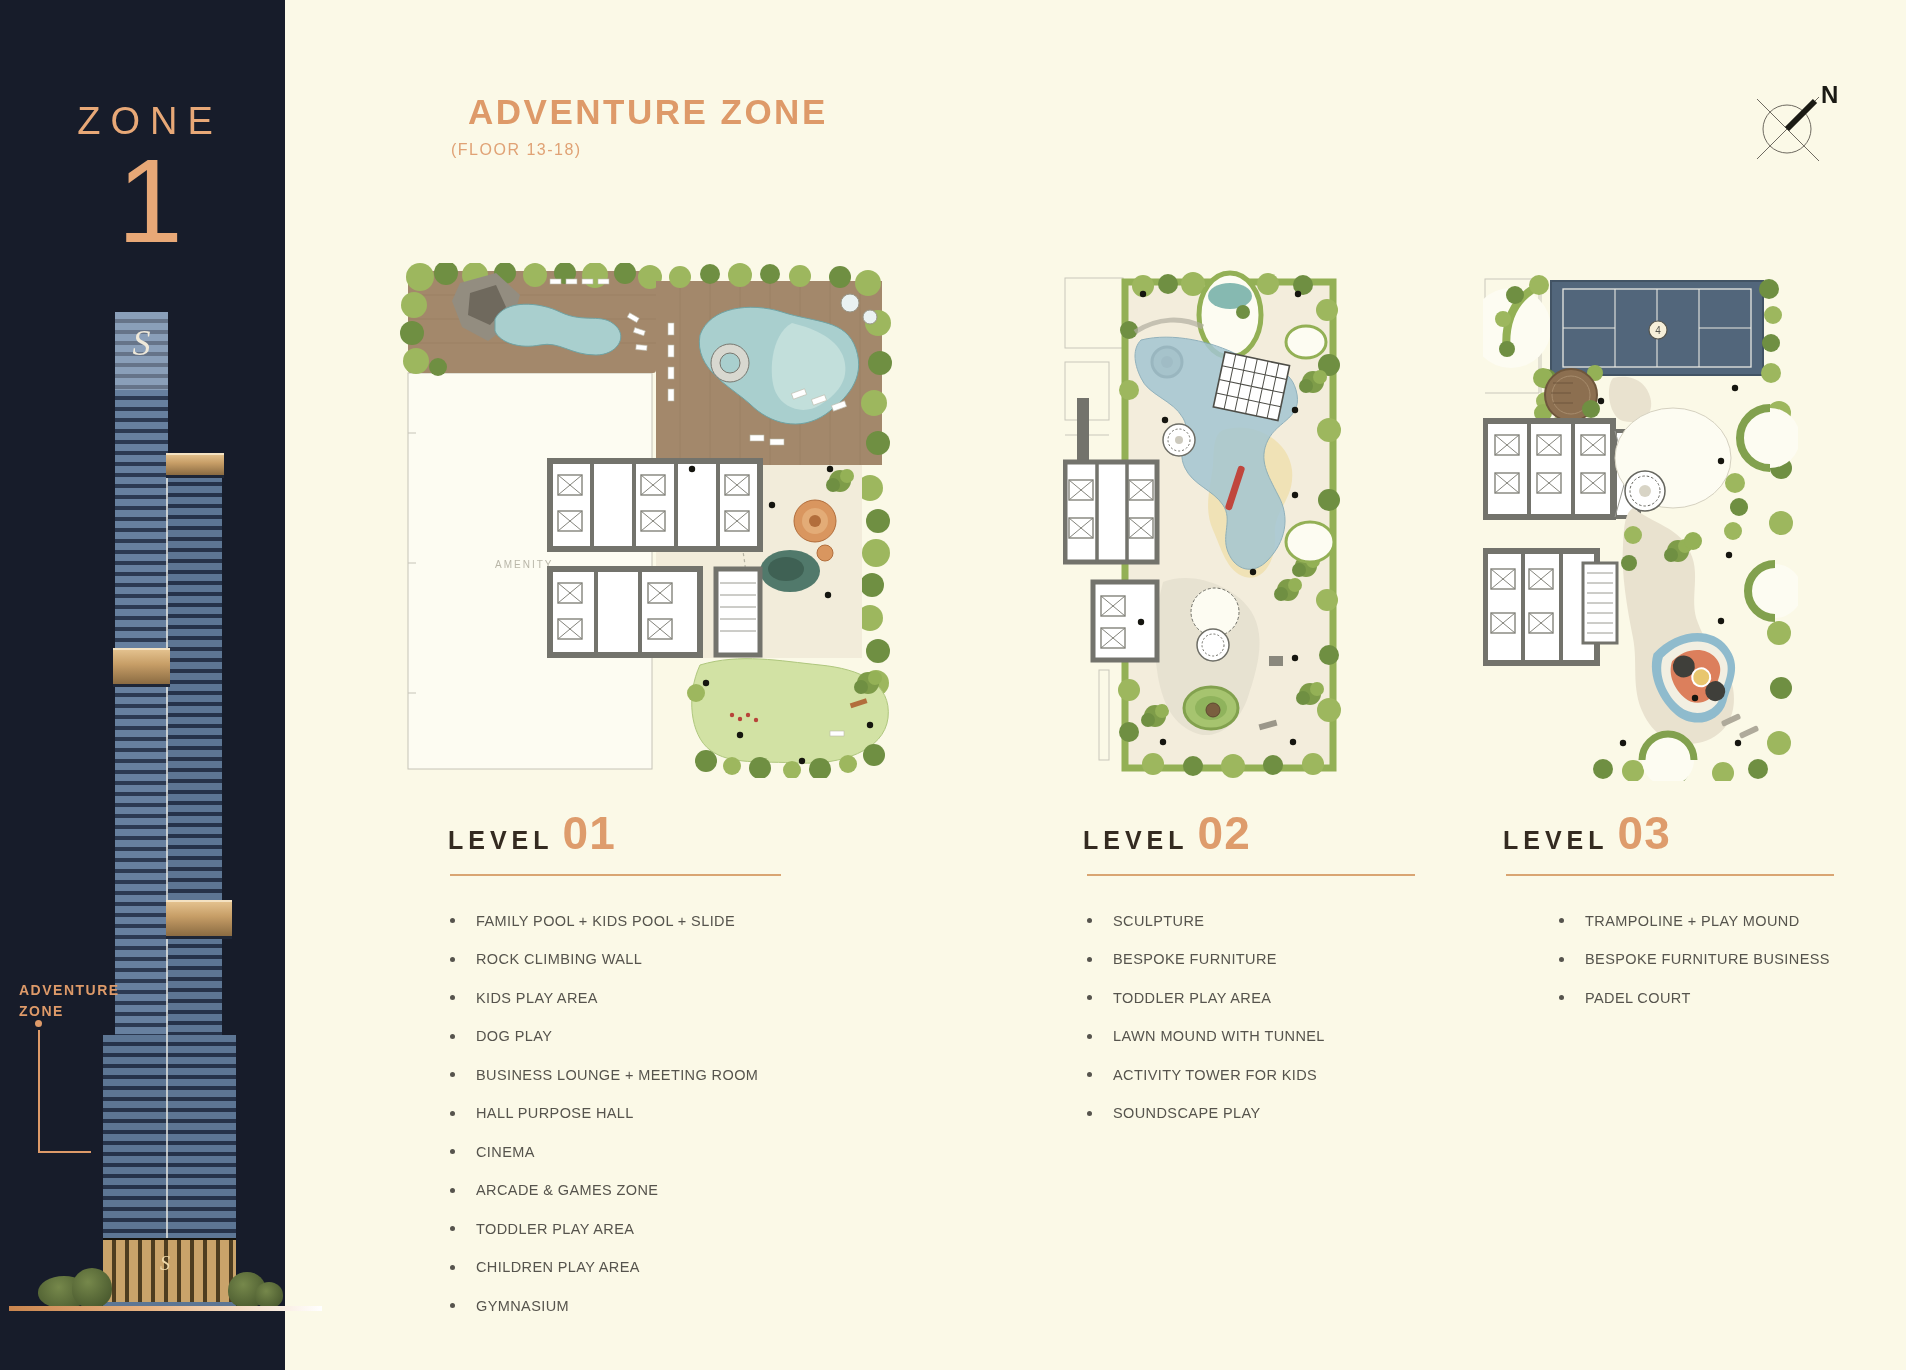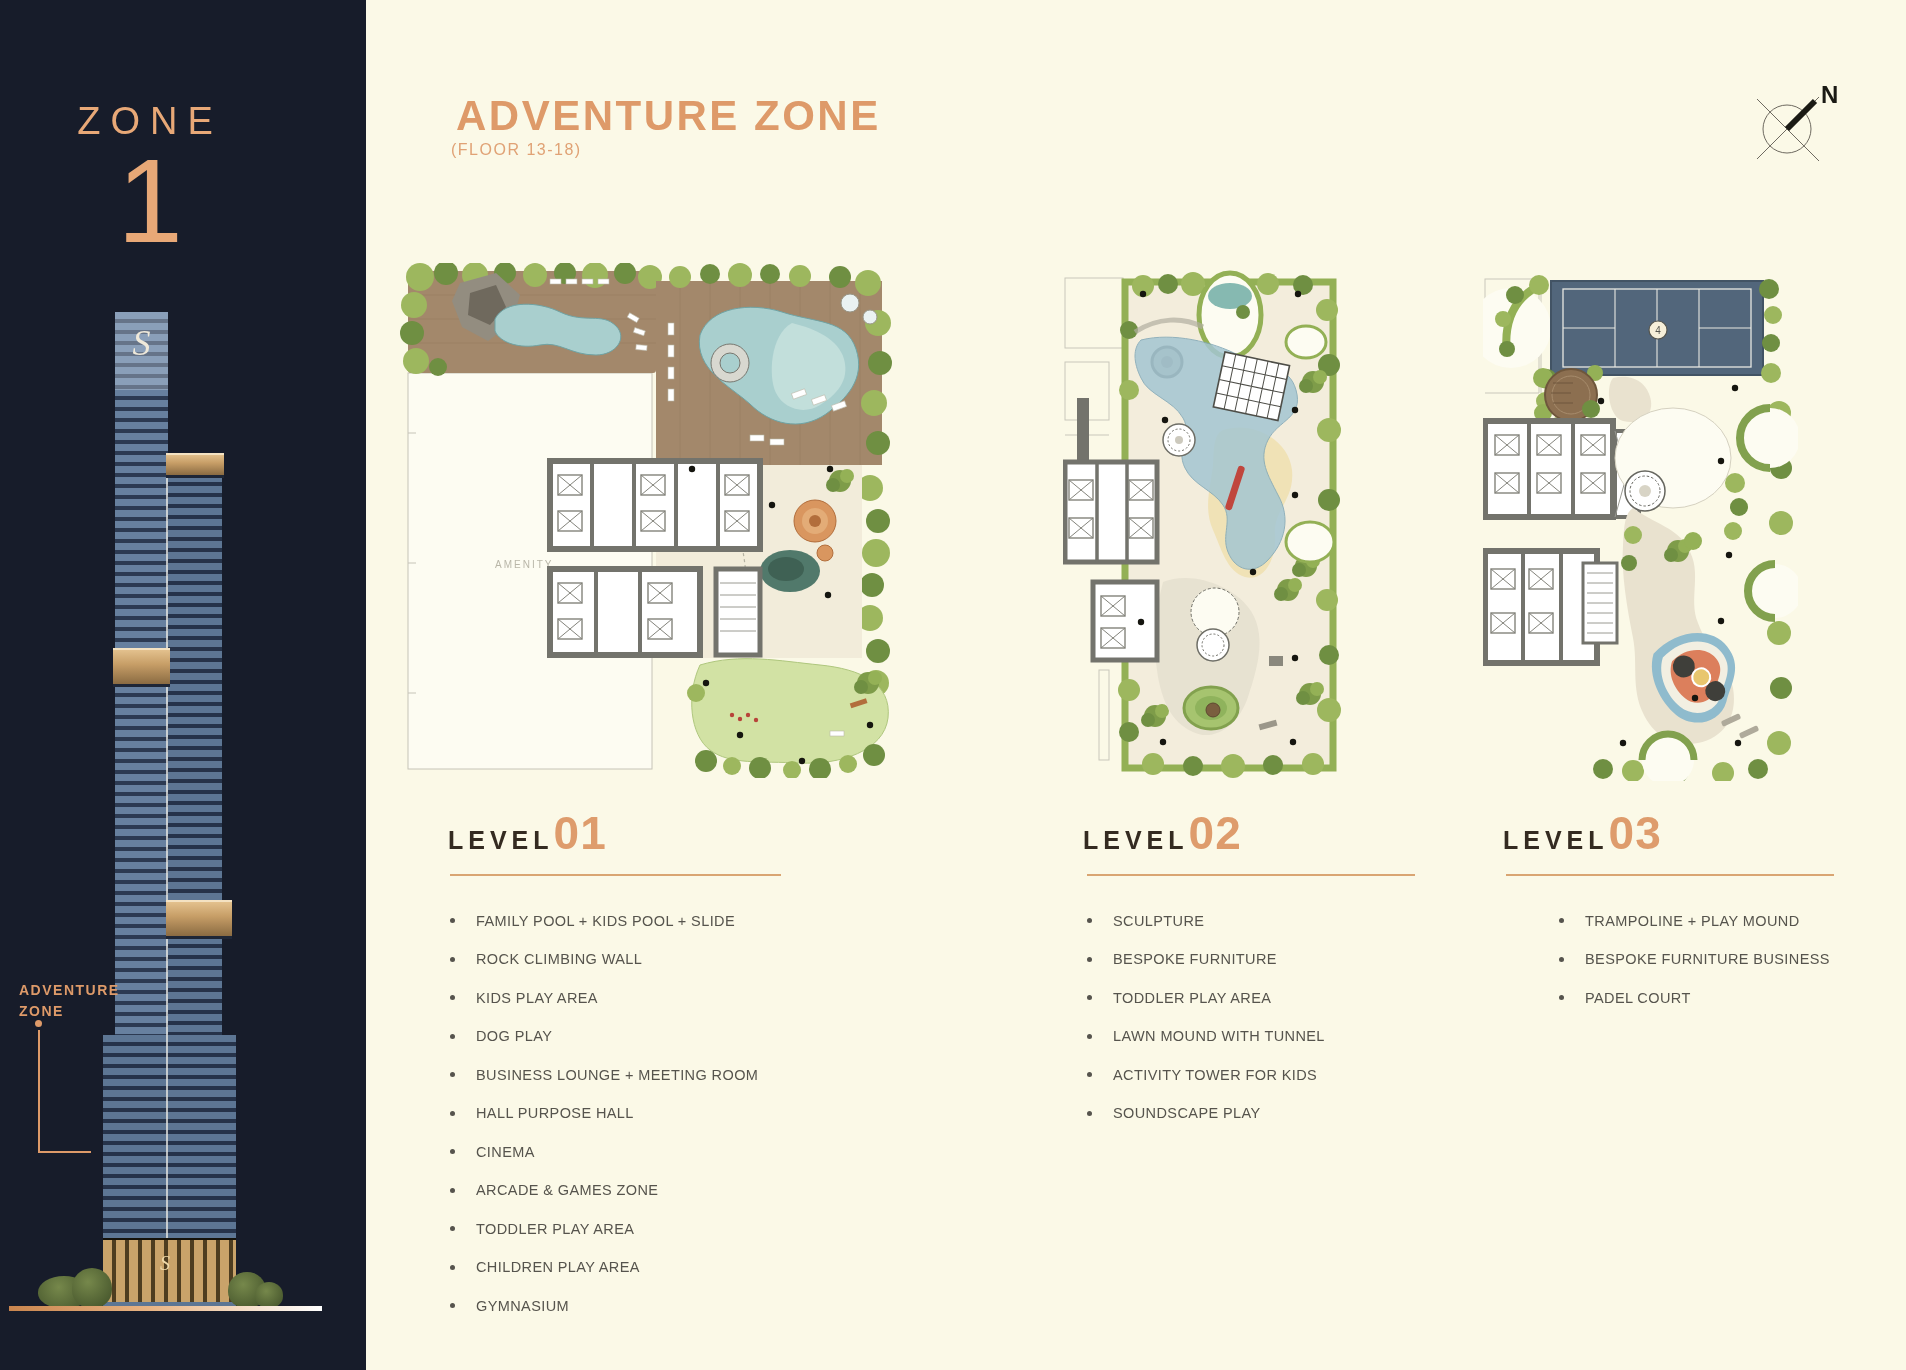--- a/index.html
+++ b/index.html
@@ -4,21 +4,21 @@
 <style>
   html,body{margin:0;padding:0;}
   body{
     width:1906px;height:1370px;position:relative;overflow:hidden;
     background:#FBF9E7;font-family:"Liberation Sans",sans-serif;
     -webkit-font-smoothing:antialiased;
   }
   .abs{position:absolute;}
 
   
-  .sidebar{left:0;top:0;width:366px;height:1370px;background:#171C2A;}
+  .sidebar{left:0;top:0;width:285px;height:1370px;background:#171C2A;}
   .zone-label{left:0;top:100px;width:300px;text-align:center;
     color:#E8A877;font-size:38px;letter-spacing:10px;font-weight:500;}
   .zone-number{left:0;top:142px;width:300px;text-align:center;
     color:#E8A877;font-size:118px;font-weight:400;line-height:1;}
 
   
   .glass{background-image:
       repeating-linear-gradient(180deg,#67809F 0px,#67809F 7px,#2C3A52 7px,#2C3A52 11px),
       linear-gradient(180deg,#7A8FAE,#4F6584);}
   .glass2{background-image:
@@ -47,25 +47,25 @@
     background:linear-gradient(90deg,#C9854E,#E8B484 45%,#FFFFFF);}
 
   
   .marker-label{left:19px;top:980px;color:#DE9A69;font-size:14px;font-weight:700;
     letter-spacing:1.5px;line-height:21px;}
   .marker-dot{left:35px;top:1020px;width:7px;height:7px;border-radius:50%;background:#DE9A69;}
   .marker-vline{left:38px;top:1030px;width:2px;height:122px;background:#DE9A69;}
   .marker-hline{left:38px;top:1151px;width:53px;height:2px;background:#DE9A69;}
 
   
-  .page-title{left:456px;top:92px;color:#DE9A69;font-size:42px;font-weight:700;letter-spacing:2.5px;}
+  .page-title{left:468px;top:92px;color:#DE9A69;font-size:35px;font-weight:700;letter-spacing:2.5px;}
   .page-subtitle{left:451px;top:141px;color:#E0A275;font-size:16px;font-weight:400;letter-spacing:1.5px;}
 
   
-  .level-head{display:flex;align-items:baseline;}
+  .level-head{display:flex;align-items:baseline;gap:9px;}
   .level-word{color:#342B21;font-size:25px;font-weight:600;letter-spacing:5px;}
   .level-num{color:#DE9C6C;font-size:46px;font-weight:600;letter-spacing:1px;text-align:center;}
   .level-rule{height:2px;background:#D9A572;}
   ul.amenities{list-style:none;margin:0;padding:0;}
   ul.amenities li{position:relative;padding-left:29px;height:29.5px;display:flex;align-items:center;
     color:#56544D;font-size:14.5px;letter-spacing:.4px;margin-top:9px;}
   ul.amenities li::before{content:"";position:absolute;left:3px;top:12px;width:5px;height:5px;
     border-radius:50%;background:#56544D;}
 
   svg text.plan-label{fill:#B9B6A8;font-family:"Liberation Sans",sans-serif;}

